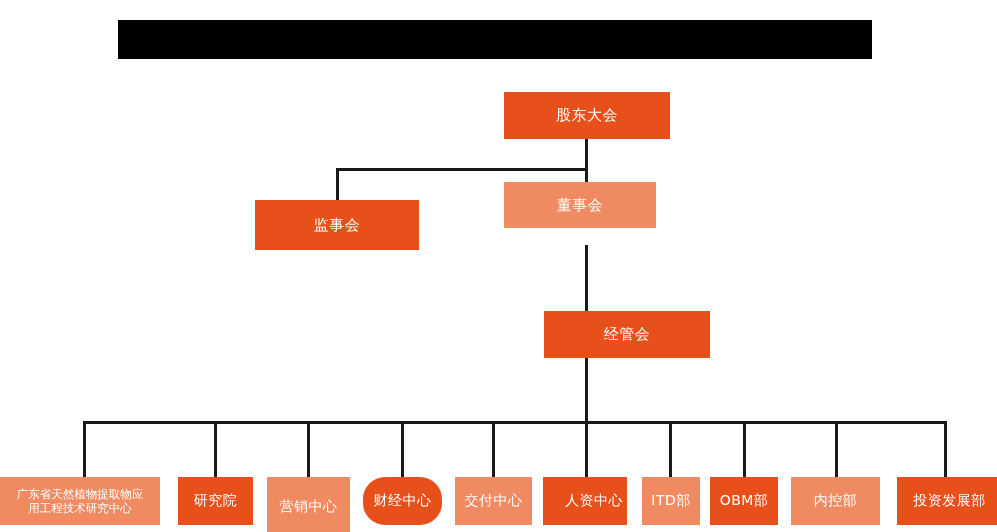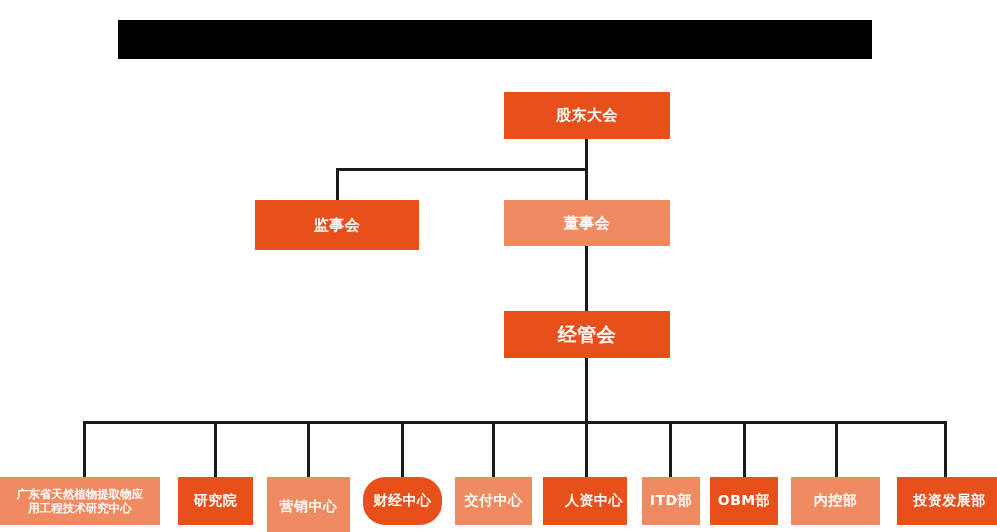--- a/index.html
+++ b/index.html
@@ -45,31 +45,31 @@
   .line.h { height: 3px; }
   
   .node {
     position: absolute;
     box-sizing: border-box;
     display: flex;
     align-items: center;
     justify-content: center;
     text-align: center;
     color: #ffffff;
-    font-weight: bold;
+    font-weight: normal;
     letter-spacing: 0.5px;
     line-height: 1.25;
     user-select: none;
   }
   .node.dark  { background: #E8501B; }
   .node.light { background: #EF8A61; }
 
   .node.lvl1 { font-size: 15px; }
   .node.lvl2 { font-size: 15px; }
-  .node.lvl3 { font-size: 19px; }
+  .node.lvl3 { font-size: 15px; margin-left: 40px; }
   .node.leaf { font-size: 14px; padding: 0 4px; }
   .node.leaf.small { font-size: 11.5px; letter-spacing: 0; padding: 9px 6px; }
 </style>
 </head>
 <body>
 
 <div id="canvas">
 
   <div class="title-bar">
     <span class="title-text"></span>
@@ -100,21 +100,21 @@
   <div class="line v" style="left:944px; top:421px; height:56px;"></div>
 
   <div class="node lvl1 dark" style="left:504px; top:92px; width:166px; height:47px;">
     <span>股东大会</span>
   </div>
 
   <div class="node lvl2 dark" style="left:255px; top:200px; width:164px; height:50px;">
     <span>监事会</span>
   </div>
 
-  <div class="node lvl2 light" style="left:504px; top:200px; width:166px; height:46px;">
+  <div class="node lvl2 light" style="left:504px; top:182px; width:152px; height:46px;">
     <span>董事会</span>
   </div>
 
   <div class="node lvl3 dark" style="left:504px; top:311px; width:166px; height:47px;">
     <span>经管会</span>
   </div>
 
   <div class="node leaf small light" style="left:0px; top:477px; width:160px; height:48px; flex-direction:column;">
     <span>广东省天然植物提取物应</span>
     <span>用工程技术研究中心</span>

